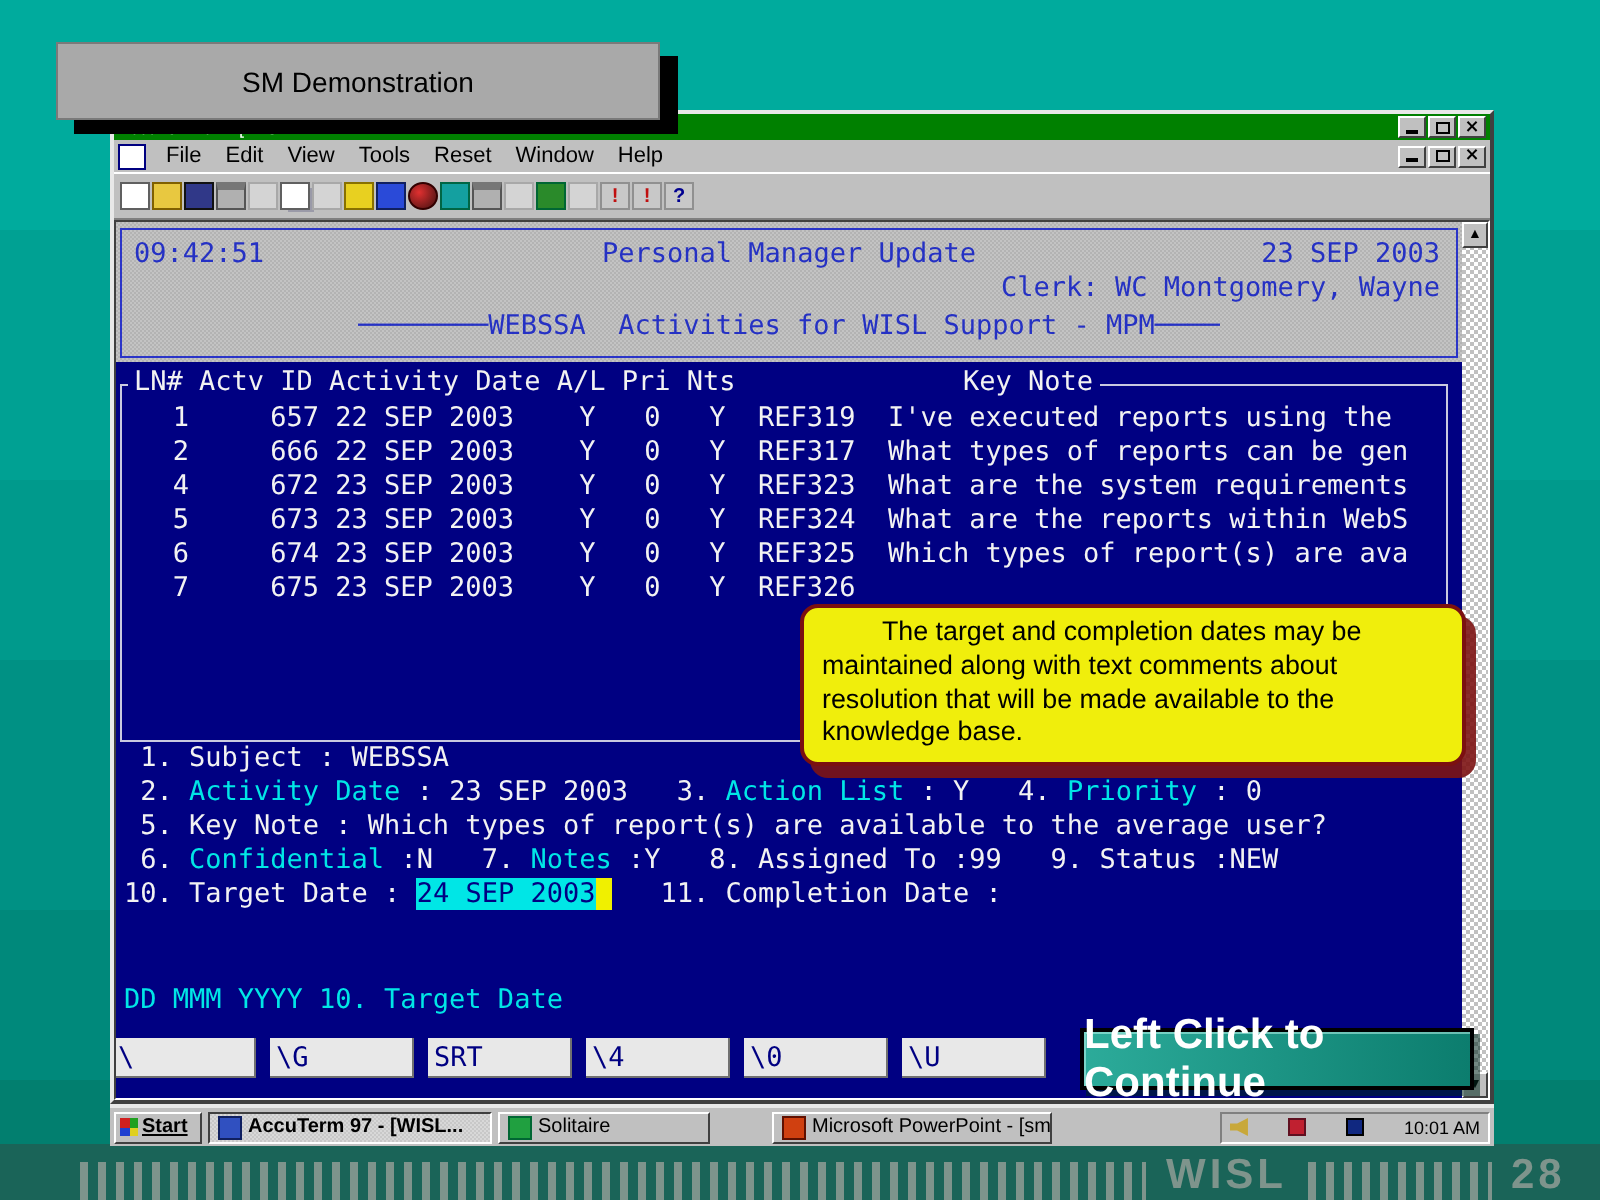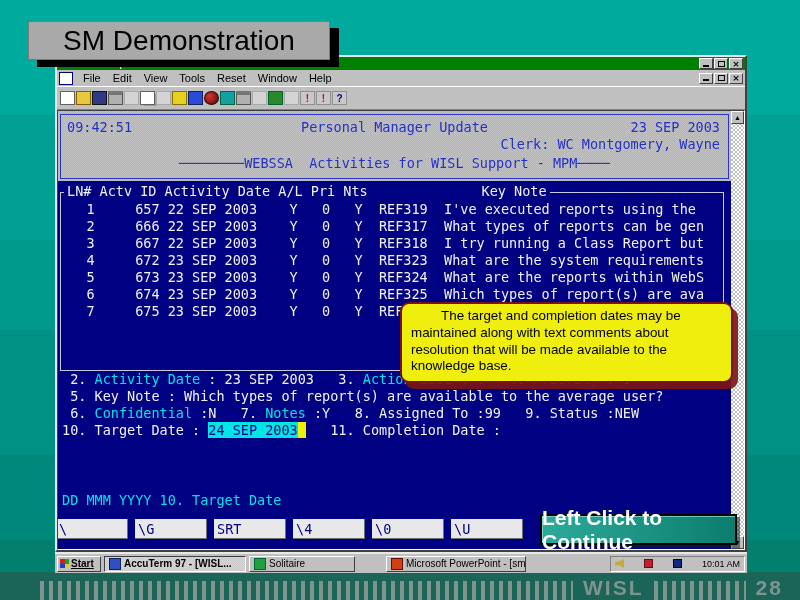--- a/index.html
+++ b/index.html
@@ -17,21 +17,21 @@
   .slide-footer{position:absolute;left:0;right:0;bottom:0;height:28px;background:#1a6458;
     display:flex;align-items:flex-end;}
   .bars{height:19px;background:repeating-linear-gradient(90deg,#7e948c 0 4px,transparent 4px 9px);}
   .bars1{width:533px;margin-left:40px;}
   .bars2{width:92px;margin-left:10px;}
   .footer-txt{color:#7e948c;font-weight:bold;font-size:21px;letter-spacing:2px;margin-left:10px;}
   
   .sm-box{position:absolute;left:28px;top:21px;width:300px;height:37px;background:#a9a9a9;
     border:1px solid #7a7a7a;box-shadow:9px 7px 0 #000;z-index:10;
     display:flex;align-items:center;justify-content:center;}
-  .sm-box span{font-size:28px;color:#000;}
+  .sm-box span{font-size:14px;color:#000;}
   
   .desktop{position:absolute;left:55px;top:55px;width:692px;height:518px;z-index:2;}
   .win{height:497px;background:#c0c0c0;border:2px solid;border-color:#e8e8e8 #404040 #404040 #e8e8e8;
        box-sizing:border-box;display:flex;flex-direction:column;}
   .titlebar{height:13px;background:#008000;display:flex;align-items:center;padding:0 2px;}
   .titlebar .ttl{color:#fff;font-size:9px;white-space:nowrap;overflow:hidden;flex:1;}
   .winbtns{display:flex;gap:1px;}
   .wb{width:14px;height:11px;background:#c0c0c0;border:1px solid;border-color:#fff #404040 #404040 #fff;
       display:inline-flex;align-items:center;justify-content:center;box-sizing:border-box;}
   .wb-min i{display:block;width:6px;height:2px;background:#000;margin-top:4px;}
@@ -215,27 +215,27 @@
           <span class="hline" style="top:40px;left:0;text-align:center;">────────WEBSSA  Activities for WISL Support - MPM────</span>
         </div>
       </div>
 
       <div class="term-body">
         <div class="tbl-box"></div>
         <div class="tbl-header">LN# Actv ID Activity Date A/L Pri Nts              Key Note</div>
         <div class="tbl-rows">
             <div class="tline">   1     657 22 SEP 2003    Y   0   Y  REF319  I've executed reports using the</div>
             <div class="tline">   2     666 22 SEP 2003    Y   0   Y  REF317  What types of reports can be gen</div>
-            <div class="tline">   3     667 22 SEP 2003    Y   0   Y  REF318  I try running a Class Report but</div>
             <div class="tline">   4     672 23 SEP 2003    Y   0   Y  REF323  What are the system requirements</div>
             <div class="tline">   5     673 23 SEP 2003    Y   0   Y  REF324  What are the reports within WebS</div>
             <div class="tline">   6     674 23 SEP 2003    Y   0   Y  REF325  Which types of report(s) are ava</div>
             <div class="tline">   7     675 23 SEP 2003    Y   0   Y  REF326  </div>
           </div>
         <div class="form-area">
+            <div class="tline"><span class="seg-w"> 1. Subject : WEBSSA</span></div>
             <div class="tline"><span class="seg-w"> 2. </span><span class="seg-c">Activity Date</span><span class="seg-w"> : 23 SEP 2003   3. </span><span class="seg-c">Action List</span><span class="seg-w"> : Y   4. </span><span class="seg-c">Priority</span><span class="seg-w"> : 0</span></div>
             <div class="tline"><span class="seg-w"> 5. Key Note : Which types of report(s) are available to the average user?</span></div>
             <div class="tline"><span class="seg-w"> 6. </span><span class="seg-c">Confidential</span><span class="seg-w"> :N   7. </span><span class="seg-c">Notes</span><span class="seg-w"> :Y   8. Assigned To :99   9. Status :NEW</span></div>
             <div class="tline"><span class="seg-w">10. Target Date : </span><span class="seg-hl">24 SEP 2003</span><span class="seg-cur"> </span><span class="seg-w">   11. Completion Date :</span></div>
           </div>
         <div class="prompt-line tline">DD MMM YYYY 10. Target Date</div>
         <div class="fkey-row">
             <span class="fkey" style="left: 0px;">\</span>
             <span class="fkey" style="left: 79px;">\G</span>
             <span class="fkey" style="left: 158px;">SRT</span>

